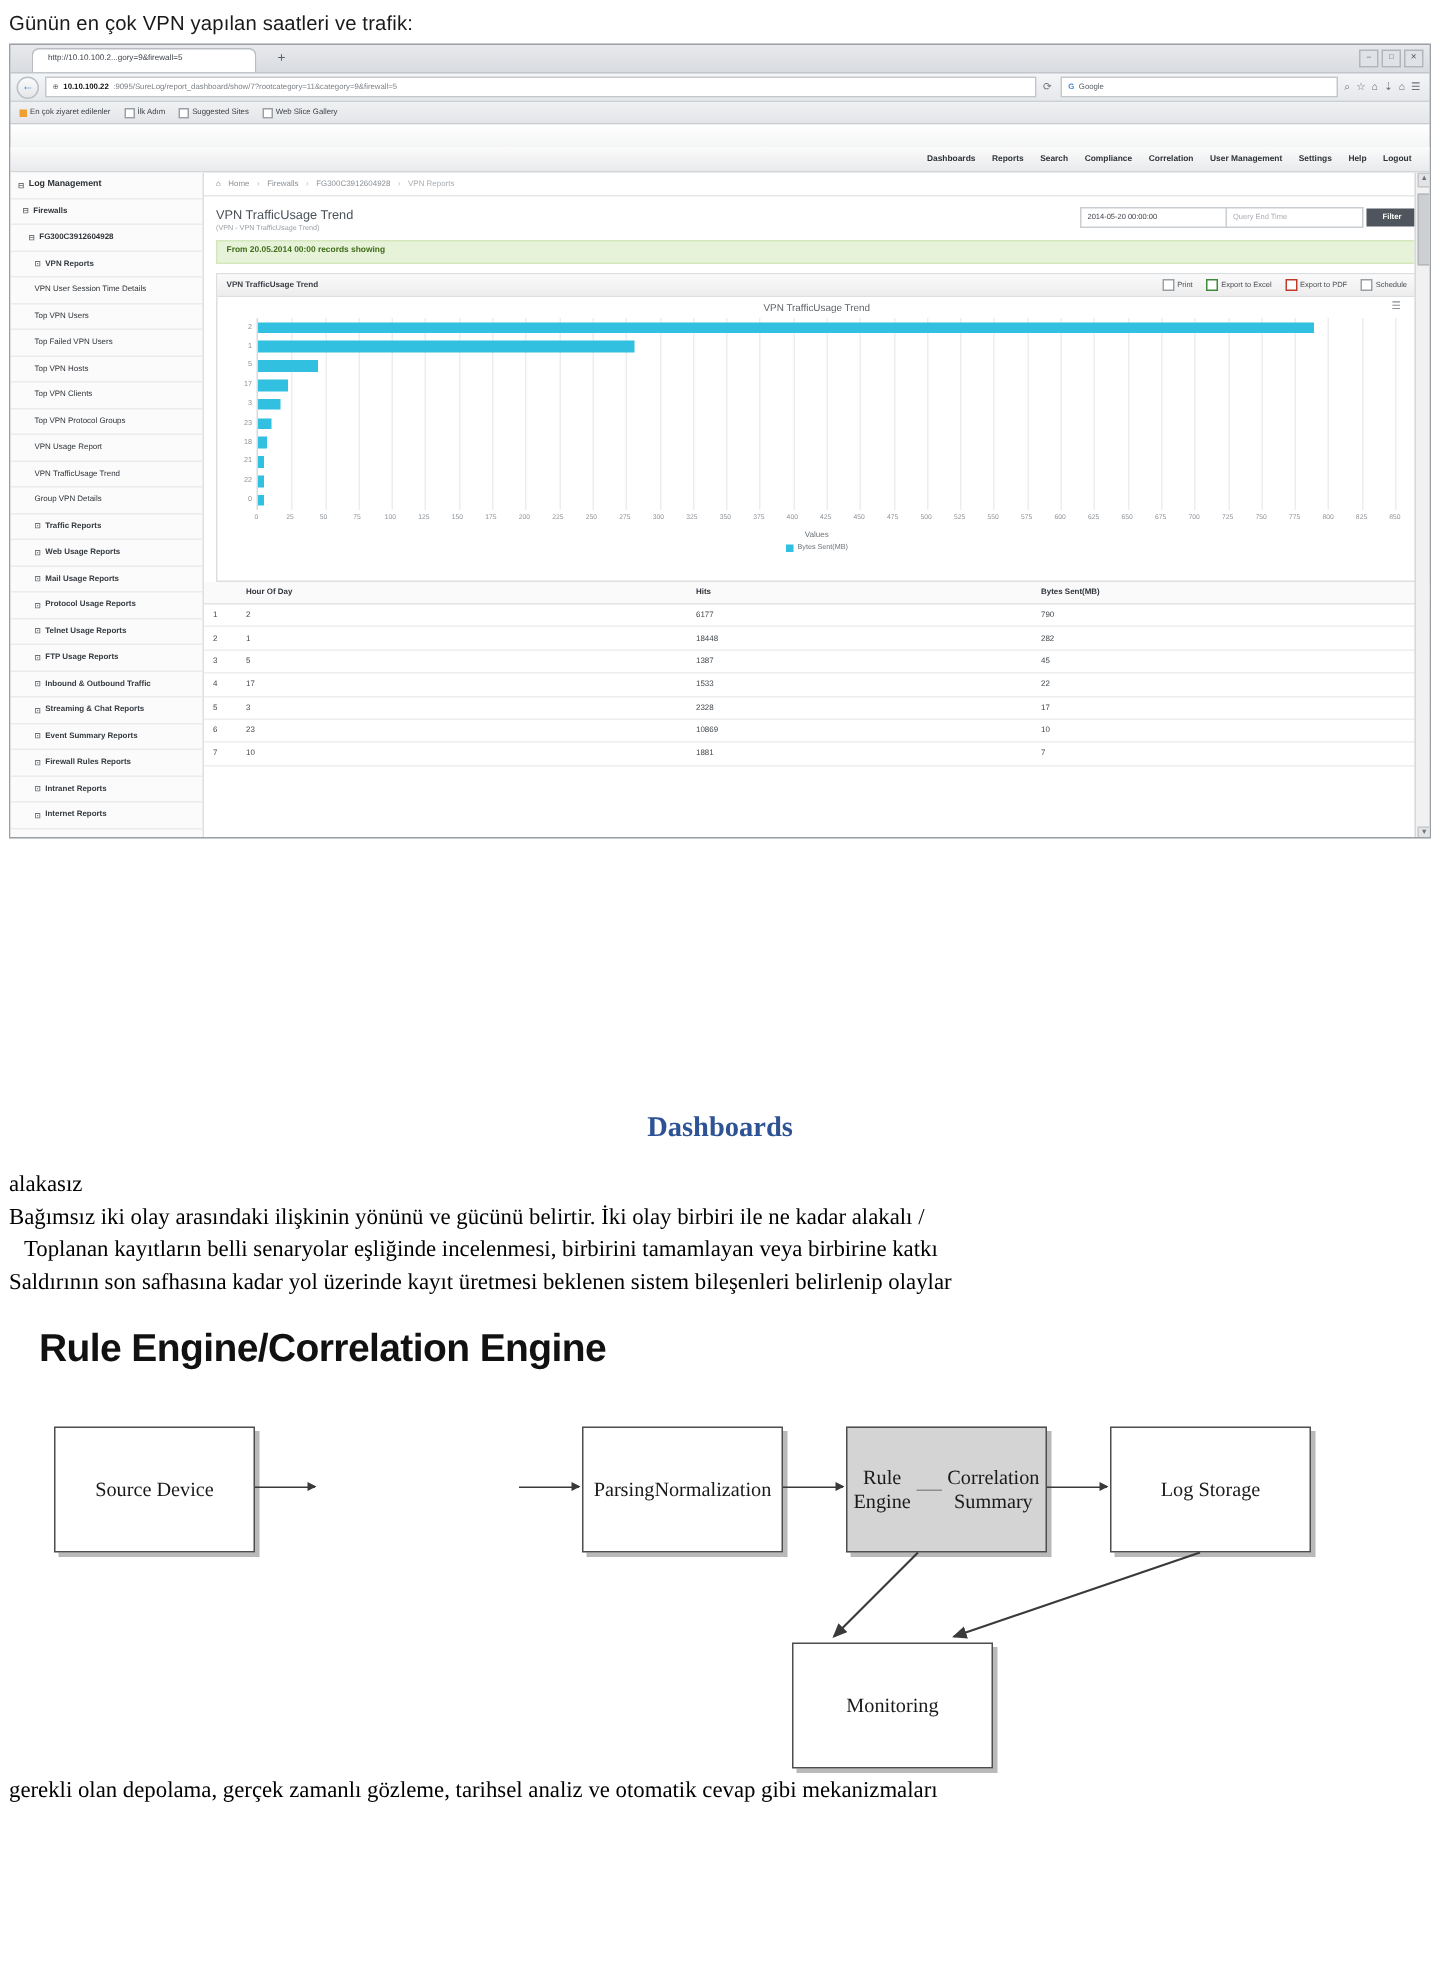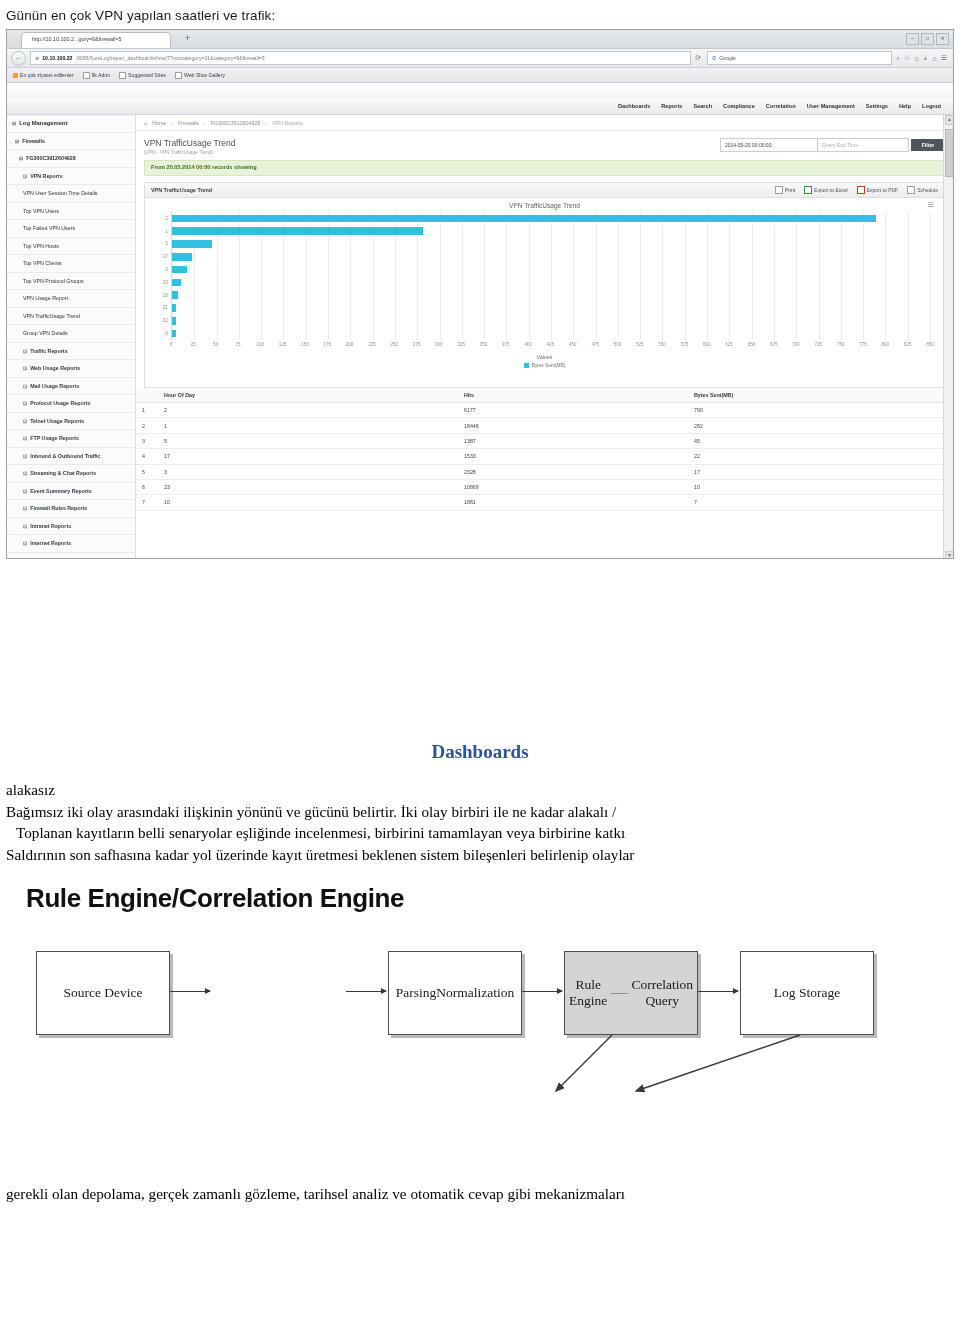--- a/index.html
+++ b/index.html
@@ -715,36 +715,39 @@
     <span>Parsing</span>
     <span>Normalization</span>
   </div>
   <div class="darrow" style="left:522px; top:108px; width:40px;"></div>
 
   <div class="dbox shaded" style="left:564px; top:68px; width:132px; height:82px; justify-content:flex-start;">
     <div class="seg">Rule Engine</div>
     <div class="split"></div>
     <div class="seg">
       <span>Correlation</span><br>
-      <span>Query</span>
+      <span>Summary</span>
     </div>
   </div>
   <div class="darrow" style="left:698px; top:108px; width:40px;"></div>
 
   <div class="dbox" style="left:740px; top:68px; width:132px; height:82px;">
     <span>Log Storage</span>
   </div>
 
   <svg style="position:absolute; left:0; top:0; width:960px; height:300px; pointer-events:none;">
     <defs>
       <marker id="ah" markerWidth="8" markerHeight="8" refX="6" refY="3" orient="auto">
         <path d="M0,0 L7,3 L0,6 Z" fill="#3a3a3a"></path>
       </marker>
     </defs>
     <line x1="612" y1="152" x2="556" y2="208" stroke="#3a3a3a" stroke-width="1.4" marker-end="url(#ah)"></line>
     <line x1="800" y1="152" x2="636" y2="208" stroke="#3a3a3a" stroke-width="1.4" marker-end="url(#ah)"></line>
   </svg>
 
+  <div class="dbox" style="left:528px; top:212px; width:132px; height:82px;">
+    <span>Monitoring</span>
+  </div>
 </div>
 
 <div class="bottom-para">
   <div>gerekli olan depolama, gerçek zamanlı gözleme, tarihsel analiz ve otomatik cevap gibi mekanizmaları</div>
 </div>
 
 </body></html>

